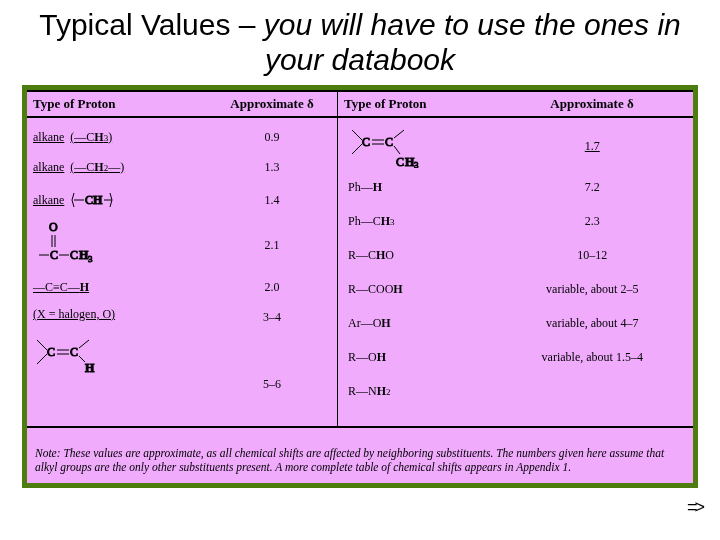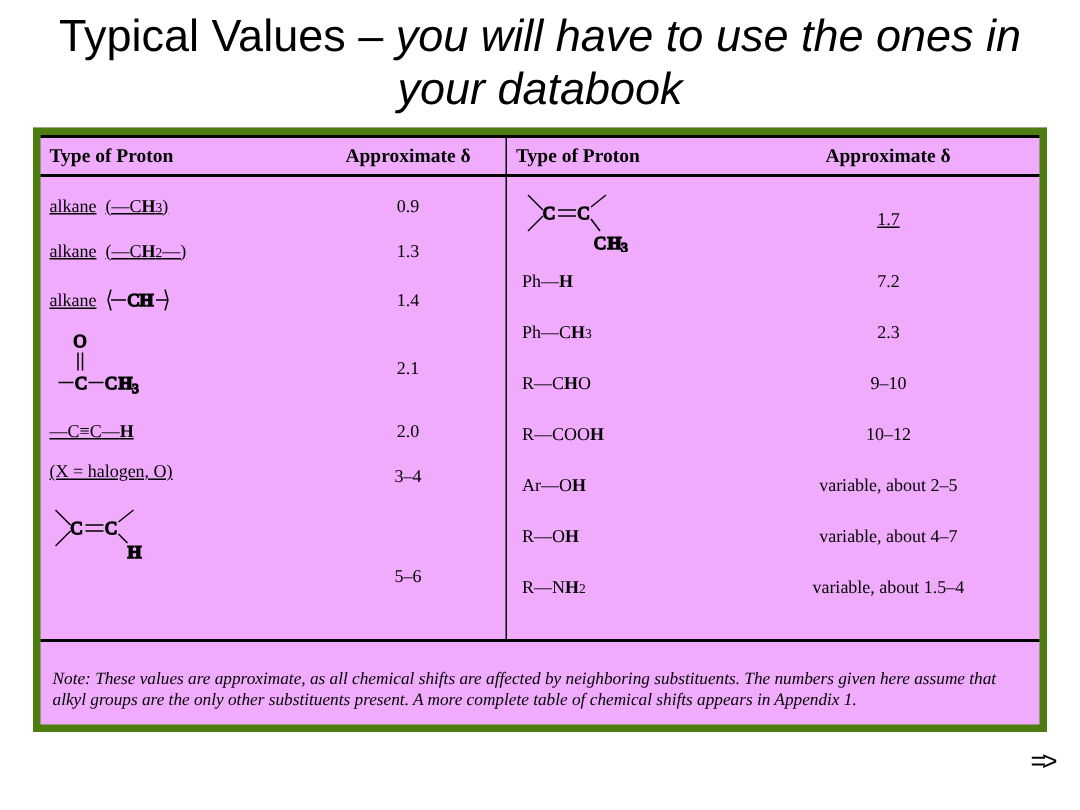--- a/index.html
+++ b/index.html
@@ -217,21 +217,20 @@
             <span>R—O<span style="font-weight:bold">H</span></span>
           </div>
         <div class="row-r">
             <span>R—N<span style="font-weight:bold">H</span><span class="sub">2</span></span>
           </div>
       </div>
       <div class="col-d">
         <div class="row-topv">1.7</div>
         <div class="row-rv">7.2</div>
         <div class="row-rv">2.3</div>
-        <div class="row-rv">9–10</div>
         <div class="row-rv">10–12</div>
         <div class="row-rv">variable, about 2–5</div>
         <div class="row-rv">variable, about 4–7</div>
         <div class="row-rv">variable, about 1.5–4</div>
       </div>
     </div>
   </div>
 
   <div class="note">Note: These values are approximate, as all chemical shifts are affected by neighboring substituents. The numbers given here assume that alkyl groups are the only other substituents present. A more complete table of chemical shifts appears in Appendix 1.</div>
 </div>

